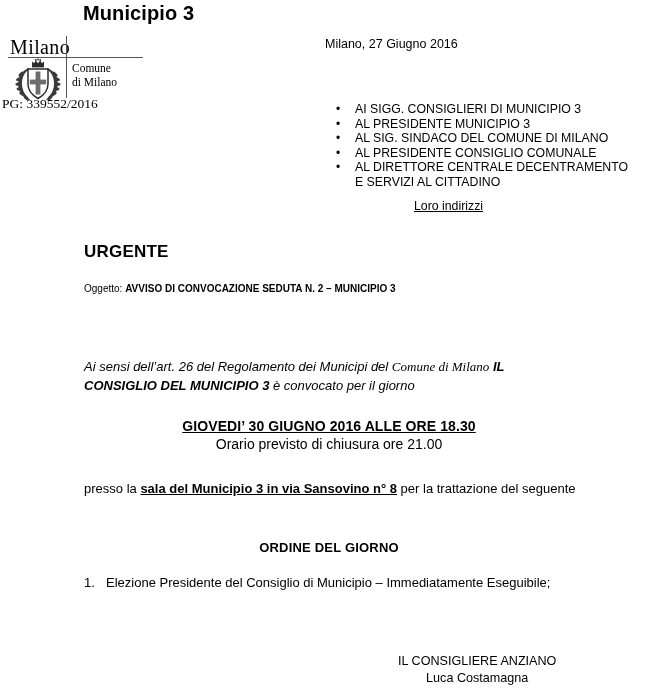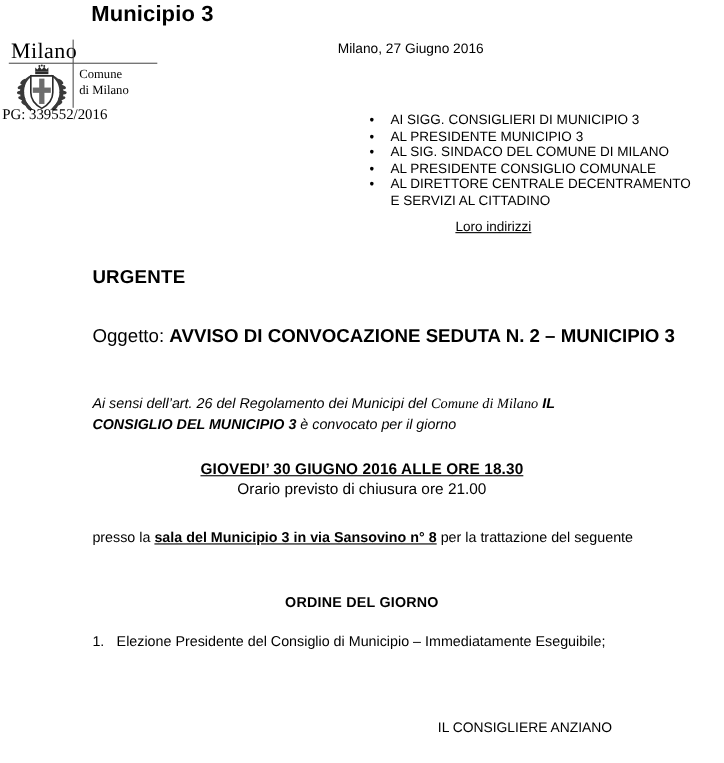--- a/index.html
+++ b/index.html
@@ -82,21 +82,21 @@
   
   #pg-number {
     left: 2px;
     top: 96px;
     font-family: "Liberation Serif", serif;
     font-size: 13.5px;
   }
 
   
   #date-line {
-    left: 307px;
+    left: 325px;
     top: 37px;
     font-size: 12.5px;
   }
 
   
   #recipient-list {
     left: 336px;
     top: 102px;
     font-size: 12.3px;
   }
@@ -124,22 +124,22 @@
   #urgente {
     left: 84px;
     top: 242px;
     font-size: 17px;
     font-weight: bold;
     letter-spacing: 0.2px;
   }
 
   #oggetto-line {
     left: 84px;
-    top: 296px;
-    font-size: 17px;
+    top: 283px;
+    font-size: 10px;
   }
 
   #main-paragraph {
     left: 84px;
     top: 357px;
     width: 492px;
     font-size: 13px;
     line-height: 19px;
     font-style: italic;
   }
@@ -315,13 +315,14 @@
 
 <div class="abs" id="agenda-list">
   <div class="agenda-row">
     <span class="agenda-number">1.</span>
     <span>Elezione Presidente del Consiglio di Municipio  – Immediatamente Eseguibile;</span>
   </div>
 </div>
 
 <div class="abs" id="signature-block">
   <span id="signature-role">IL CONSIGLIERE ANZIANO</span>
+  <span id="signature-name">Luca Costamagna</span>
 </div>
 
 </body></html>

